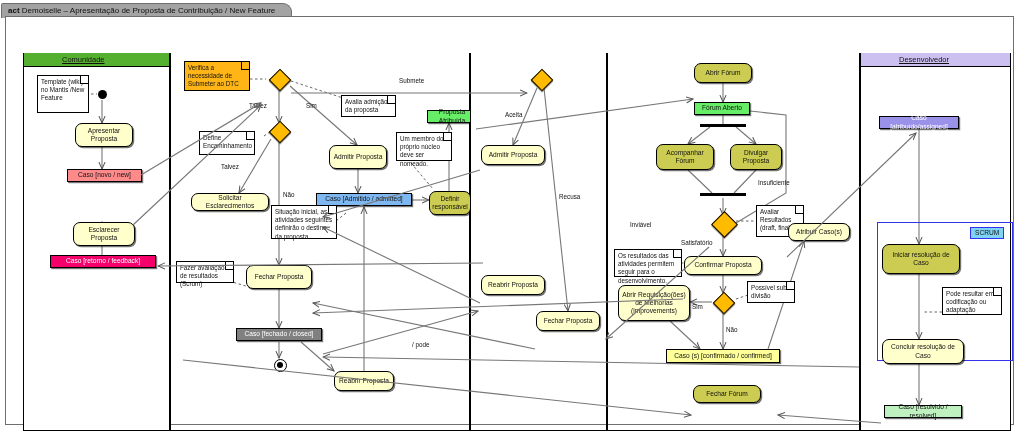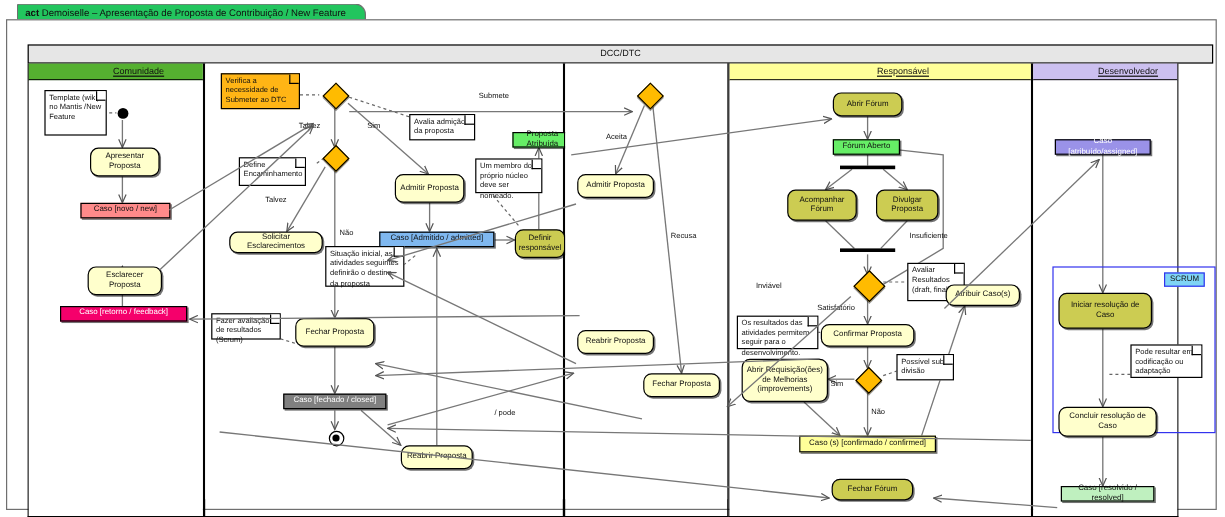--- a/index.html
+++ b/index.html
@@ -1,37 +1,37 @@
 <!DOCTYPE html>
 <html><head>
 <meta charset="utf-8">
 <style>
   html,body{margin:0;padding:0;background:#ffffff;}
   body{font-family:"Liberation Sans","DejaVu Sans",sans-serif;}
   #stage{position:relative;width:1021px;height:431px;background:#ffffff;overflow:hidden;}
 
   
-  #frame-tab{position:absolute;left:14px;top:3px;height:14px;padding:0 16px 0 6px;
-    border:1px solid #6f6f6f;border-bottom:none;background:#22c55e;
+  #frame-tab{position:absolute;left:1px;top:3px;height:14px;padding:0 16px 0 6px;
+    border:1px solid #6f6f6f;border-bottom:none;background:#a3a3a3;
     border-top-left-radius:2px;border-top-right-radius:9px;
     font-size:8px;line-height:14px;white-space:nowrap;color:#111;}
   #frame-tab b{font-weight:bold;}
   #frame-body{position:absolute;left:5px;top:16px;width:1009px;height:409px;
     border:1px solid #6f6f6f;background:#ffffff;box-sizing:border-box;}
 
   
   #diagram{position:absolute;left:17px;top:20px;width:988px;height:394px;box-sizing:border-box;}
   #pool-header{position:absolute;left:0;top:0;width:988px;height:16px;
     background:#e6e6e6;border:1px solid #000;box-sizing:border-box;
     font-size:7.5px;line-height:14px;text-align:center;color:#111;}
   #lanes{position:absolute;left:0;top:16px;width:988px;height:378px;}
   .lane{position:absolute;top:0;height:378px;box-sizing:border-box;
         border-left:1px solid #000;border-right:1px solid #000;border-bottom:1px solid #000;}
   .lane-head{height:14px;border-bottom:1px solid #000;box-sizing:border-box;
-        font-size:7.5px;line-height:13px;text-align:center;text-decoration:underline;color:#111;padding-left:38px;}
+        font-size:7.5px;line-height:13px;text-decoration:underline;color:#111;padding-left:38px;}
   .lane-body{position:relative;height:363px;background:#ffffff;}
 
   
   .node{position:absolute;box-sizing:border-box;display:flex;align-items:center;
         justify-content:center;text-align:center;color:#111;
         font-size:6.6px;line-height:1.25;padding:1px 2px;}
   .act{border:1px solid #000;border-radius:7px;background:#ffffcc;
         box-shadow:1.2px 1.2px 0 rgba(0,0,0,.55);}
   .act-olive{border:1px solid #000;border-radius:7px;background:#cccc52;
         box-shadow:1.2px 1.2px 0 rgba(0,0,0,.55);}
@@ -86,21 +86,20 @@
 
   <div id="frame-tab">
     <b>act</b>
     <span>Demoiselle – Apresentação de Proposta de Contribuição / New Feature</span>
   </div>
 
   <div id="frame-body">
 
     <div id="diagram">
 
-      <div id="pool-header">DCC/DTC</div>
 
       <div id="lanes">
 
         <div class="lane" style="left:0px;width:147px;">
           <div class="lane-head" style="background:#55b030;">Comunidade</div>
           <div class="lane-body">
 
             <svg class="edges" style="width:147px;">
               <defs>
                 <marker id="ar1" viewBox="0 0 10 10" refX="9" refY="5" markerWidth="7" markerHeight="7" orient="auto-start-reverse">
@@ -242,21 +241,20 @@
 
             <div class="node act" style="left:10px;top:92px;width:64px;height:20px;">Admitir Proposta</div>
 
             <div class="node act" style="left:10px;top:222px;width:64px;height:20px;">Reabrir Proposta</div>
 
             <div class="node act" style="left:65px;top:258px;width:64px;height:20px;">Fechar Proposta</div>
           </div>
         </div>
 
         <div class="lane" style="left:584px;width:253px;">
-          <div class="lane-head" style="background:#ffff99;">Responsável</div>
           <div class="lane-body">
 
             <svg class="edges" style="width:253px;">
               <defs>
                 <marker id="ar4" viewBox="0 0 10 10" refX="9" refY="5" markerWidth="7" markerHeight="7" orient="auto-start-reverse">
                   <path d="M0,1 L9,5 L0,9" fill="none" stroke="#555" stroke-width="1.3"></path>
                 </marker>
               </defs>
 
               <line x1="115" y1="30" x2="115" y2="49" stroke="#777" stroke-width="1.1" marker-end="url(#ar4)"></line>
@@ -334,21 +332,21 @@
             <div class="elabel" style="left:118px;top:273px;">Não</div>
 
             <div class="node st st-yellow" style="left:58px;top:296px;width:114px;height:14px;">Caso (s) [confirmado / confirmed]</div>
 
             <div class="node act" style="left:180px;top:170px;width:62px;height:18px;">Atribuir Caso(s)</div>
 
             <div class="node act-olive" style="left:85px;top:332px;width:68px;height:18px;">Fechar Fórum</div>
           </div>
         </div>
 
-        <div class="lane" style="left:837px;width:122px;">
+        <div class="lane" style="left:837px;width:151px;">
           <div class="lane-head" style="background:#ccc0f0;">Desenvolvedor</div>
           <div class="lane-body">
 
             <svg class="edges" style="width:151px;">
               <defs>
                 <marker id="ar5" viewBox="0 0 10 10" refX="9" refY="5" markerWidth="7" markerHeight="7" orient="auto-start-reverse">
                   <path d="M0,1 L9,5 L0,9" fill="none" stroke="#555" stroke-width="1.3"></path>
                 </marker>
               </defs>
               <line x1="58" y1="62" x2="58" y2="177" stroke="#777" stroke-width="1.1" marker-end="url(#ar5)"></line>

